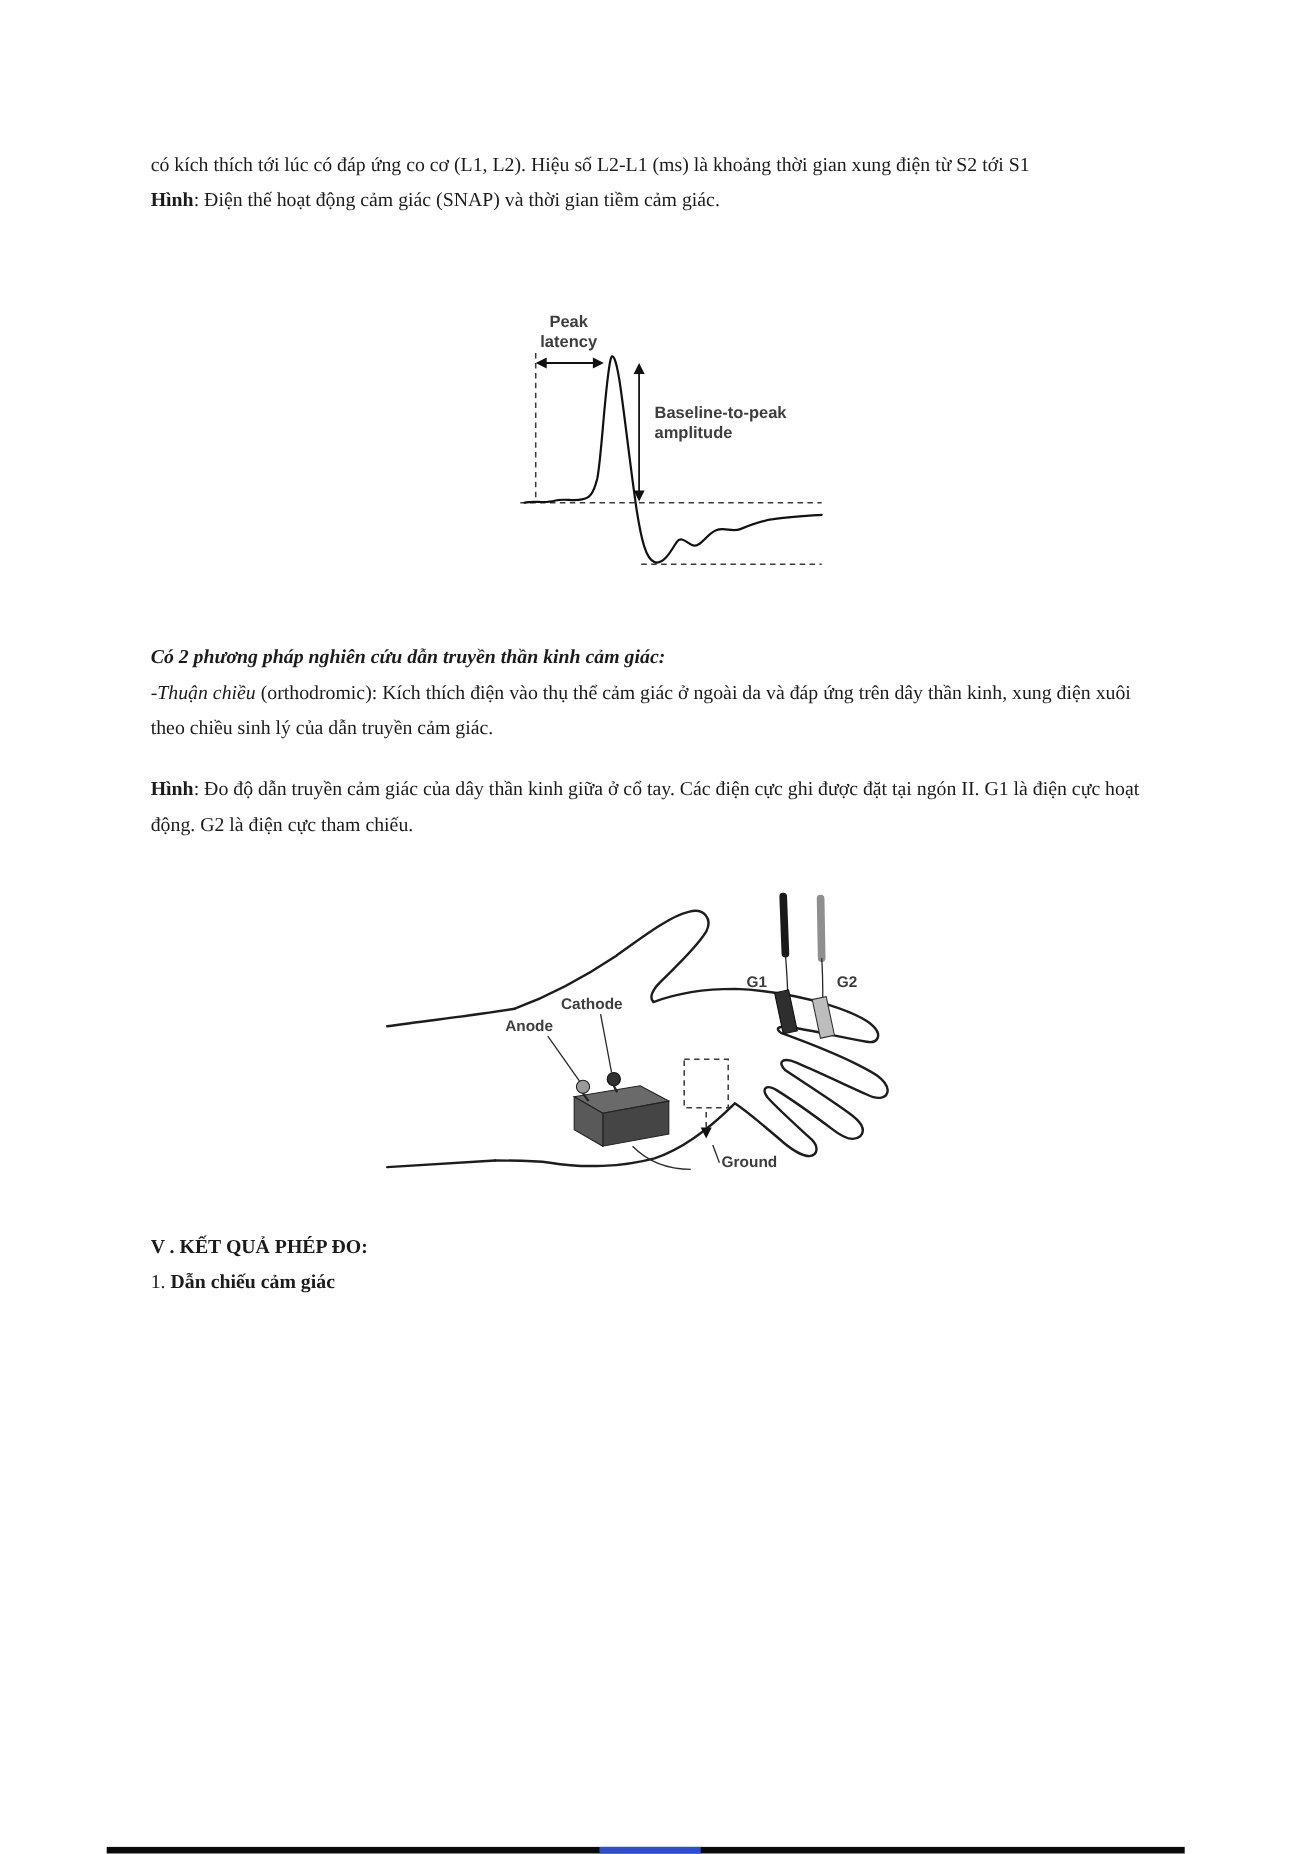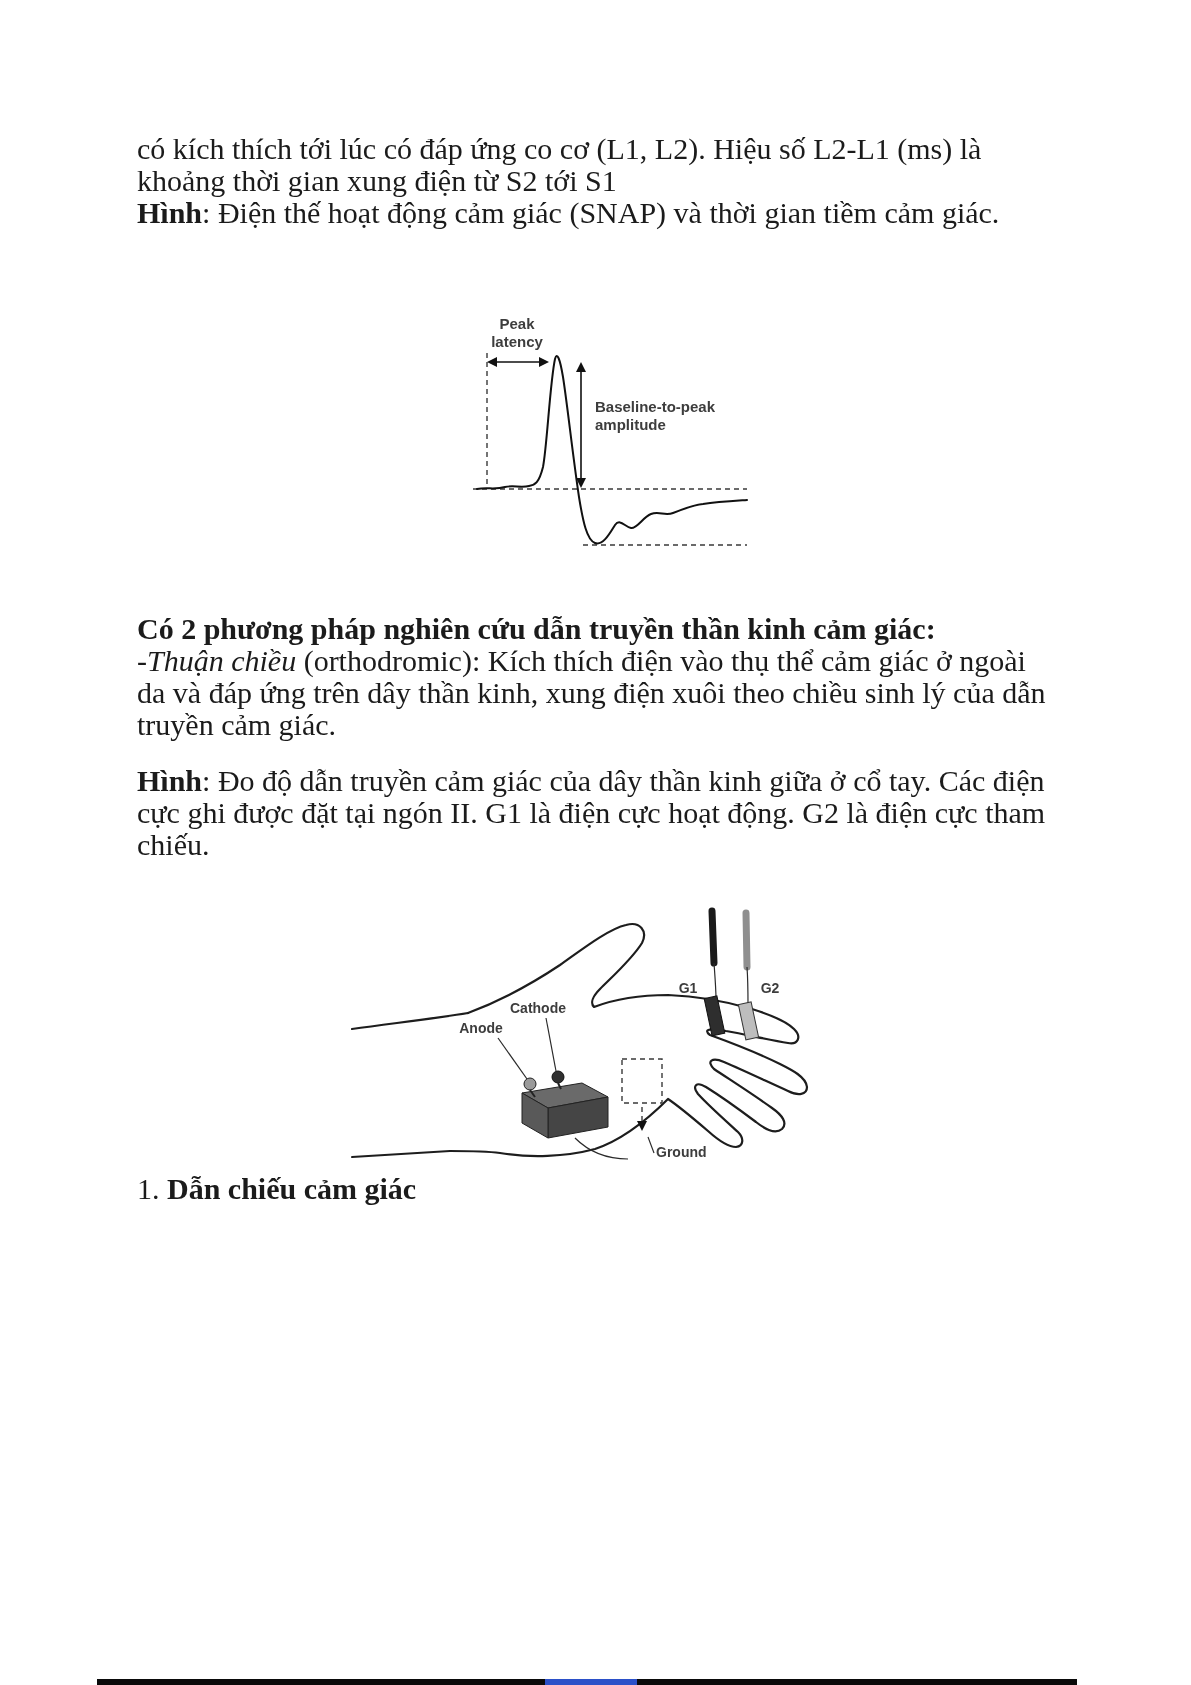--- a/index.html
+++ b/index.html
@@ -1,26 +1,26 @@
 <!DOCTYPE html>
 <html><head>
 <meta charset="utf-8">
 <style>
   html,body{margin:0;padding:0;}
   body{
     width:1191px;height:1685px;position:relative;background:#ffffff;overflow:hidden;
     font-family:"Liberation Serif", serif;color:#1b1b1b;
   }
   .page{padding:133px 134px 0 137px;}
-  p{margin:0;font-size:30px;line-height:32px;}
+  p{margin:0;font-size:18px;line-height:32px;}
   .bold{font-weight:bold;}
   .italic{font-style:italic;}
   .caption1{}
   .fig1{display:block;margin:78px 0 0 318px;}
-  .methods-heading{margin-top:44px;font-weight:bold;}
+  .methods-heading{margin-top:44px;font-weight:bold;font-style:italic;}
   .caption2{margin-top:24px;}
   .fig2{display:block;margin:40px 0 0 213px;}
   .results-heading{margin-top:40px;font-weight:bold;}
   .figtext{font-family:"Liberation Sans", sans-serif;font-size:15px;font-weight:600;fill:#3d3d3d;}
   .figtext2{font-family:"Liberation Sans", sans-serif;font-size:14px;font-weight:600;fill:#3d3d3d;}
   .wave{fill:none;stroke:#111;stroke-width:2;stroke-linecap:round;}
   .dash{fill:none;stroke:#3a3a3a;stroke-width:1.4;stroke-dasharray:5 4;}
   .arrowline{stroke:#111;stroke-width:1.6;}
   .ah{fill:#111;}
   .hand{fill:none;stroke:#1d1d1d;stroke-width:2.2;stroke-linecap:round;stroke-linejoin:round;}
@@ -161,20 +161,23 @@
 
     <rect class="dash" x="272" y="158" width="40" height="44"></rect>
     <g>
       <line class="dash" x1="292" y1="206" x2="292" y2="222"></line>
       <polygon class="ah" points="292,230 287,220 297,220"></polygon>
     </g>
     <line class="thin" x1="298" y1="236" x2="304" y2="252"></line>
     <text class="figtext2" x="306" y="256">Ground</text>
   </svg>
 
+  <p class="results-heading">
+    <span>V . KẾT QUẢ PHÉP ĐO:</span>
+  </p>
 
   <p>
     <span>1. </span><span class="bold">Dẫn chiếu cảm giác</span>
   </p>
 
 
 </div>
 
 <div class="bottom-bar">
   <span class="blue"></span>

